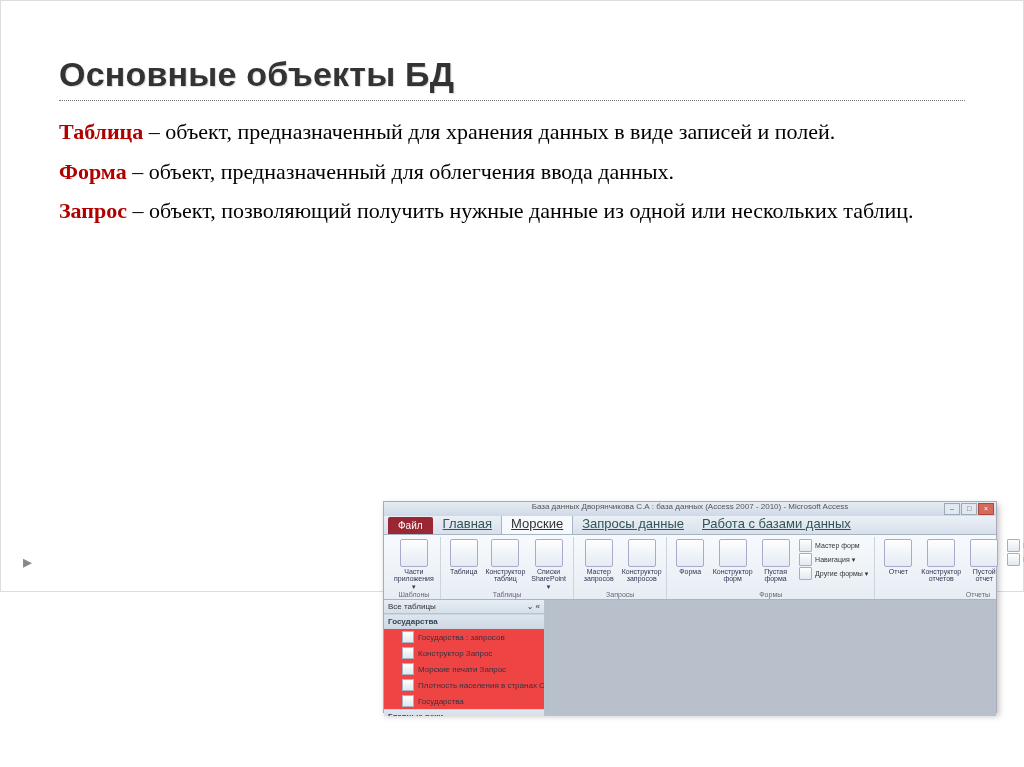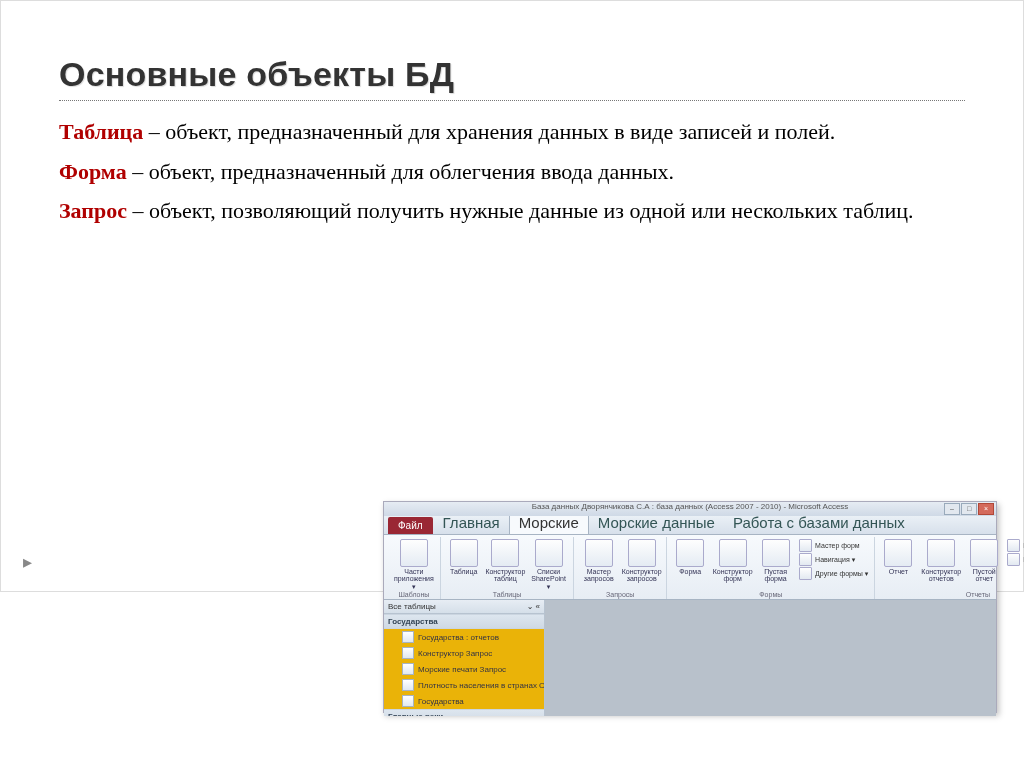--- a/index.html
+++ b/index.html
@@ -99,23 +99,24 @@
     background: #9a2734;
     color: #fff;
     padding: 3px 10px;
     font-size: 10px;
     border-top-left-radius: 2px;
     border-top-right-radius: 2px;
     margin-right: 1px;
   }
   .r-tab {
     padding: 3px 9px;
-    font-size: 15px;
+    font-size: 13px;
     color: #355;
     cursor: default;
+    text-decoration: underline;
   }
   .r-tab.active {
     background: #f7fafd;
     border: 1px solid #a7b4c3;
     border-bottom: none;
     border-top-left-radius: 2px;
     border-top-right-radius: 2px;
     color: #333;
   }
   .ribbon {
@@ -175,21 +176,21 @@
     border: 1px solid #aac;
     border-radius: 1px;
   }
 
   .mini-body {
     display: flex;
     height: calc(100% - 14px - 18px - 62px);
   }
   .navpane {
     width: 160px;
-    background: #eab308;
+    background: #ef4444;
     border-right: 1px solid #b7c3d0;
     overflow: hidden;
     font-size: 8px;
   }
   .navpane-header {
     background: linear-gradient(#e7edf4,#d5dfe9);
     padding: 2px 4px;
     font-size: 8px;
     border-bottom: 1px solid #b7c3d0;
     display:flex; justify-content:space-between; align-items:center;
@@ -262,21 +263,21 @@
         <div class="winbtn">–</div>
         <div class="winbtn">□</div>
         <div class="winbtn close">×</div>
       </div>
     </div>
 
     <div class="mini-tabs">
       <div class="file-tab">Файл</div>
       <div class="r-tab">Главная</div>
       <div class="r-tab active">Морские</div>
-      <div class="r-tab">Морские данные</div>
+      <div class="r-tab">Запросы данные</div>
       <div class="r-tab">Работа с базами данных</div>
     </div>
 
     <div class="ribbon">
 
       <div class="rgroup">
         <div class="rgroup-items">
           <div class="rbtn">
             <div class="ricon big"></div>
             <div class="rlabel">Части приложения ▾</div>
@@ -382,21 +383,21 @@
     <div class="mini-body">
       <div class="navpane">
         <div class="navpane-header">
           <span>Все таблицы</span>
           <span>⌄ «</span>
         </div>
 
         <div class="nav-group-hd">Государства</div>
         <div class="nav-item">
             <div class="nav-icon"></div>
-            <span>Государства : отчетов</span>
+            <span>Государства : запросов</span>
           </div>
         <div class="nav-item">
             <div class="nav-icon"></div>
             <span>Конструктор Запрос</span>
           </div>
         <div class="nav-item">
             <div class="nav-icon"></div>
             <span>Морские печати Запрос</span>
           </div>
         <div class="nav-item">

